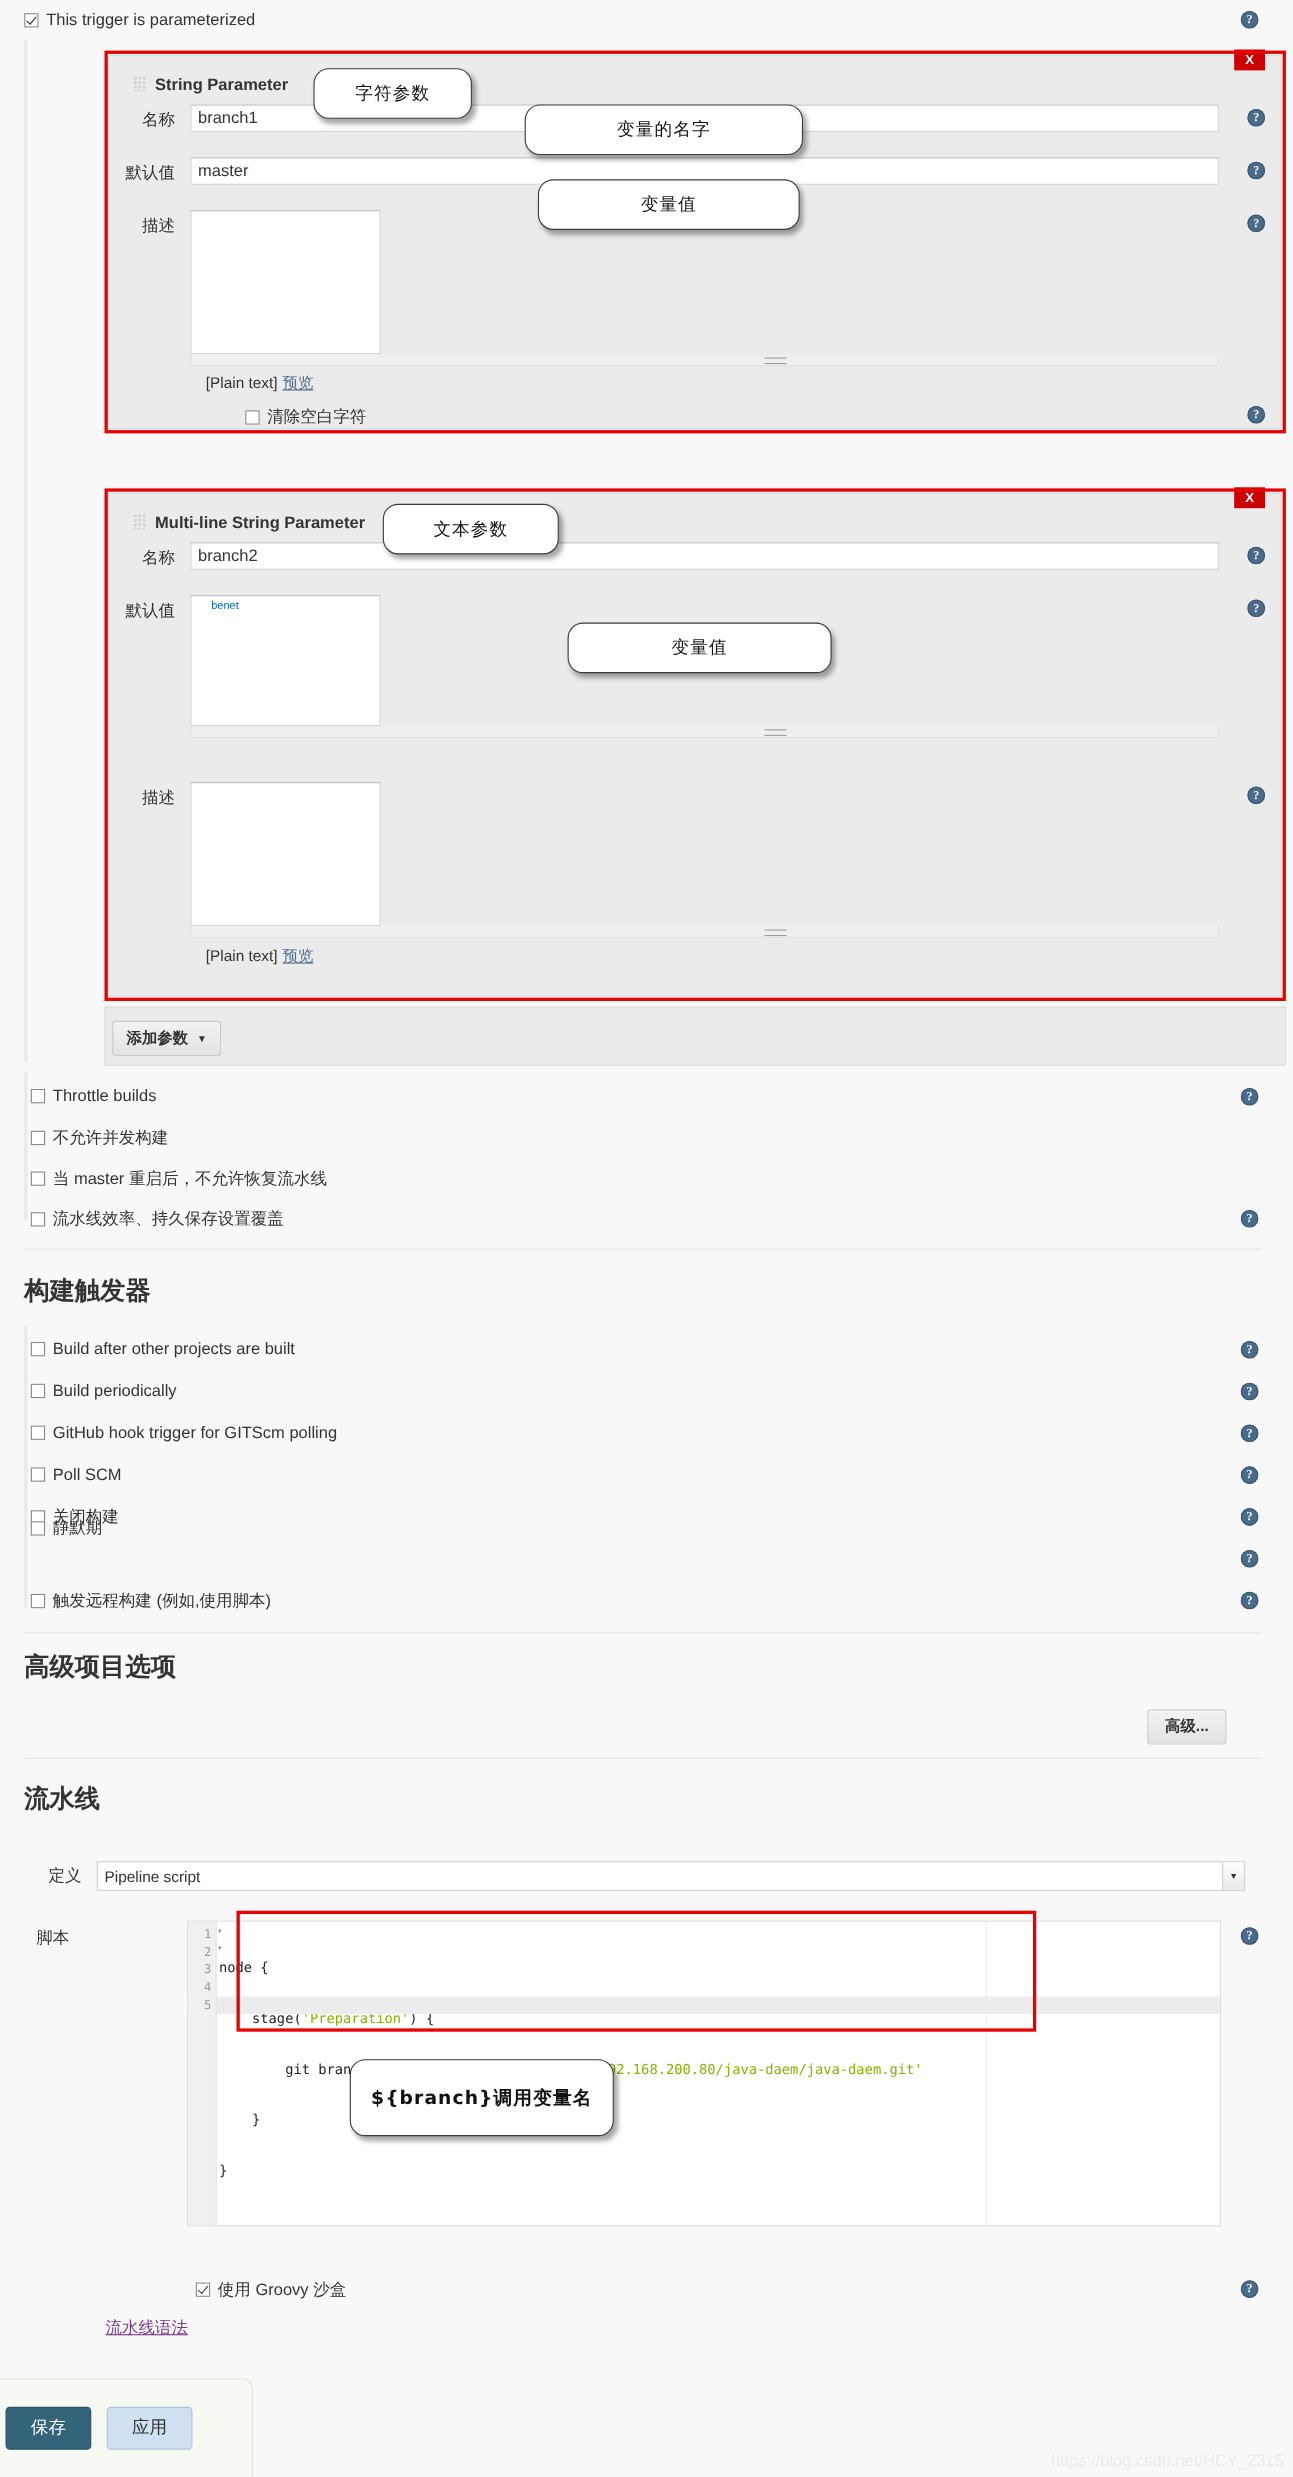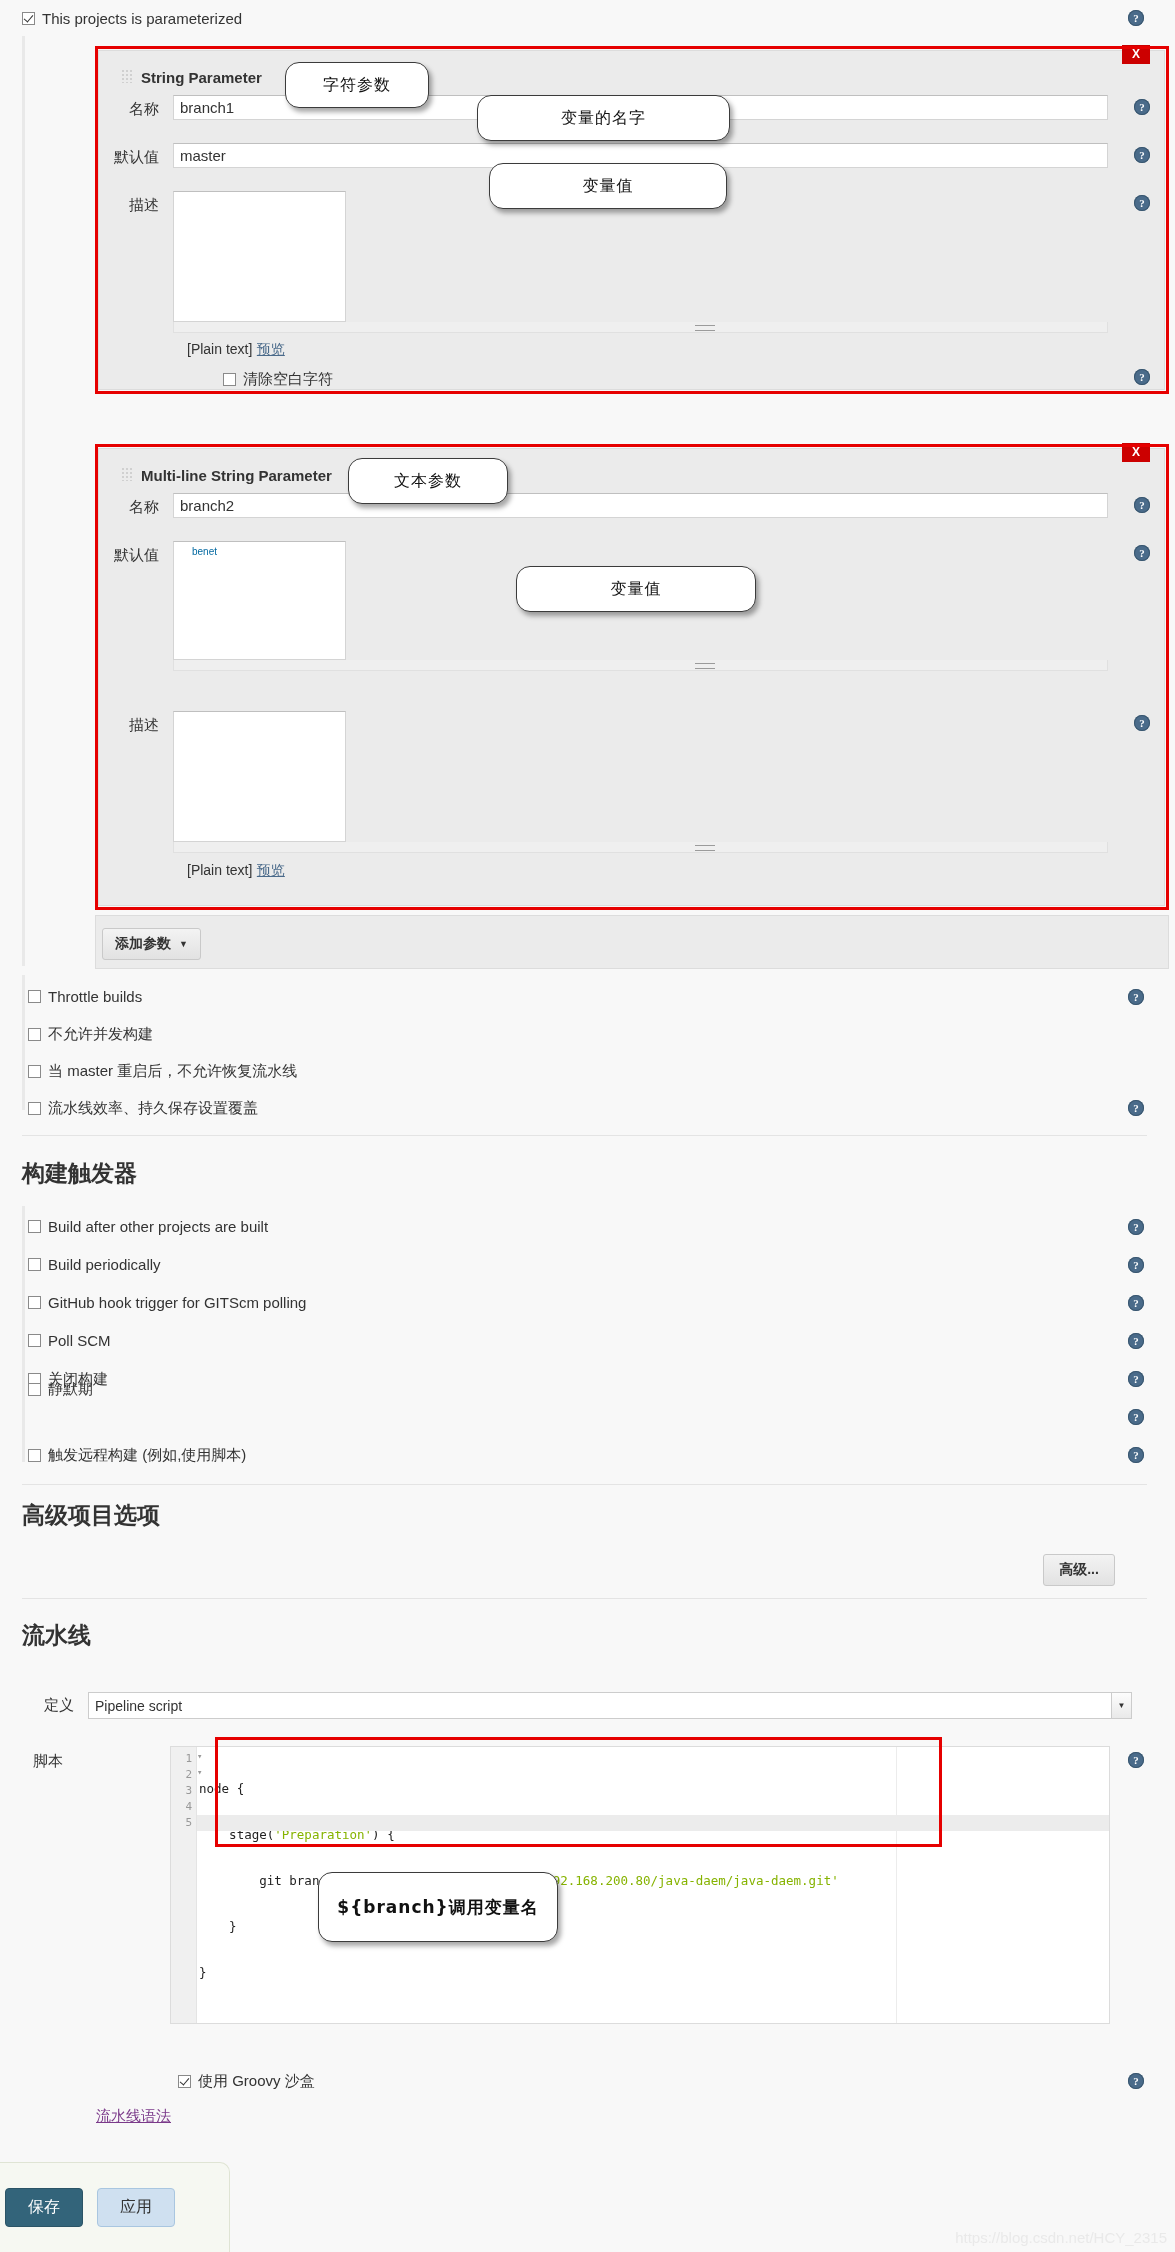--- a/index.html
+++ b/index.html
@@ -249,21 +249,21 @@
   }
   .left-rail { position:absolute; width:3px; background:#e9e9e9; }
 </style>
 </head>
 <body>
 
 <div class="page">
 
   <div style="position:absolute;left:22px;top:10px;display:flex;align-items:center;">
     <span class="chk checked"></span>
-    <span style="font-size:15px;">This projects is parameterized</span>
+    <span style="font-size:15px;">This trigger is parameterized</span>
   </div>
   <div class="help-icon" style="left:1128px;top:10px;"></div>
 
   <div class="left-rail" style="left:22px;top:36px;height:930px;"></div>
 
   <div class="param-block" style="position:absolute;left:98px;top:50px;width:1067px;height:340px;">
 
     <div class="drag-dots" style="position:absolute;left:22px;top:18px;"></div>
     <div class="param-title" style="position:absolute;left:42px;top:10px;">String Parameter</div>
 

